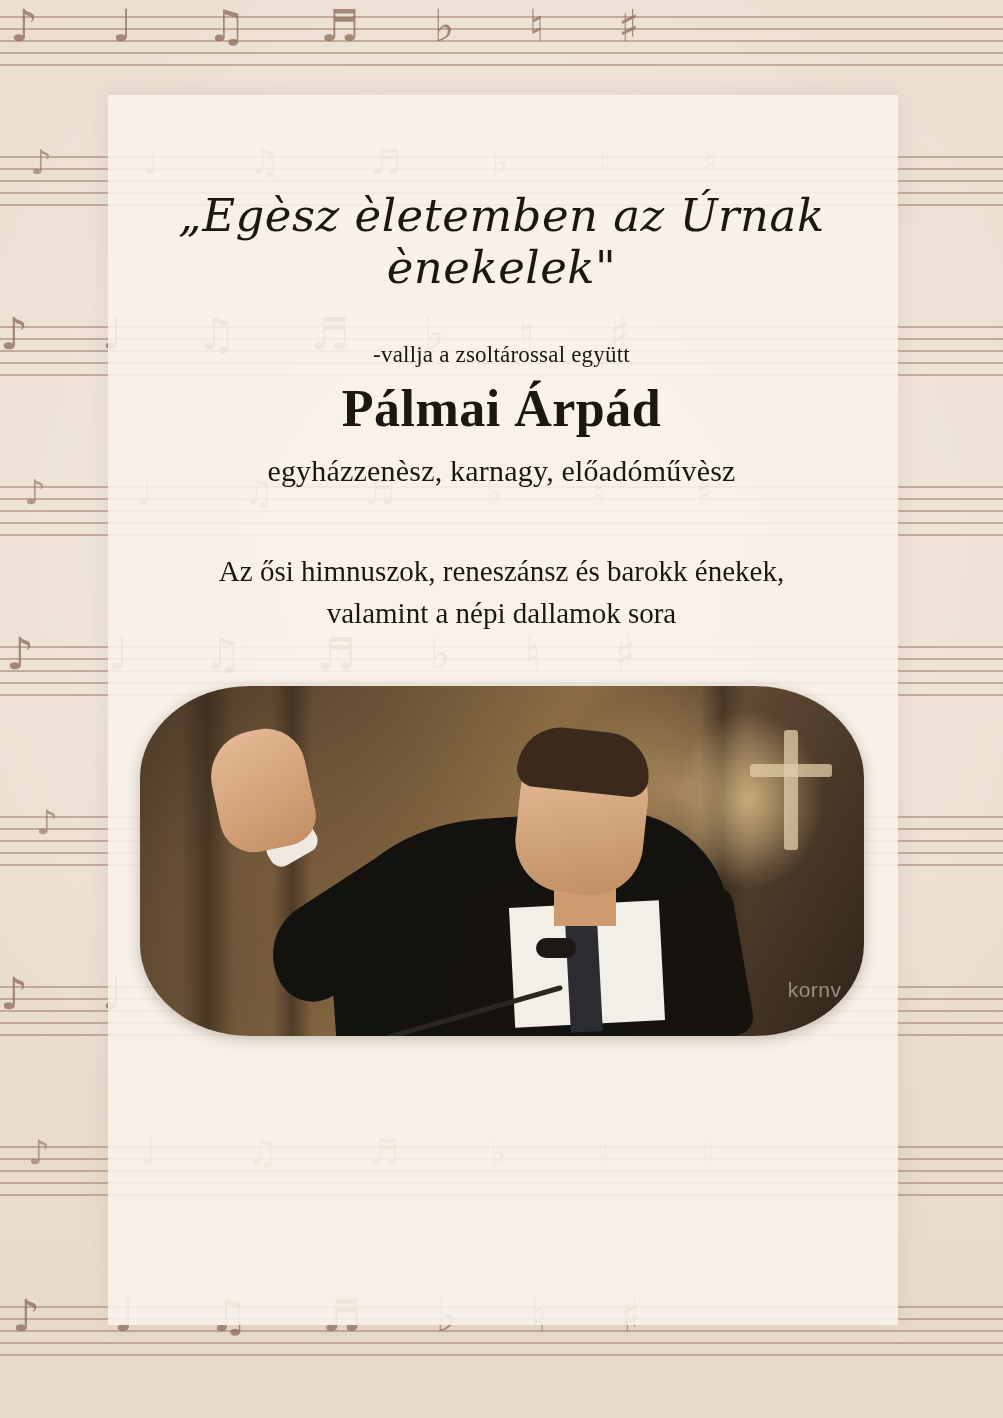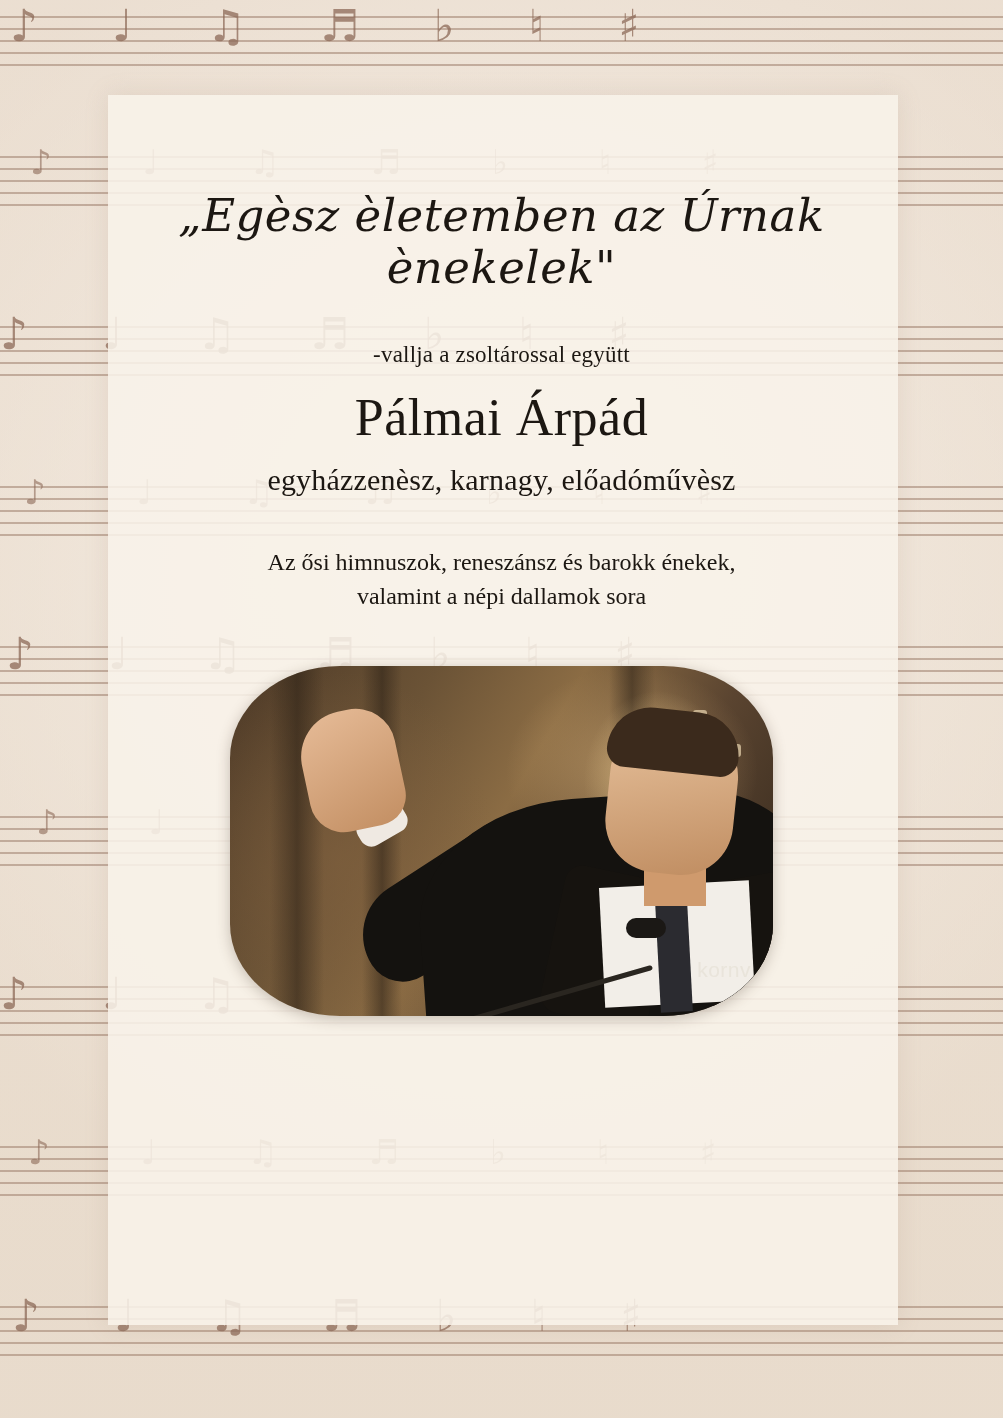--- a/index.html
+++ b/index.html
@@ -97,48 +97,48 @@
   }
 
   .subtitle {
     font-size: 23px;
     margin-top: 48px;
     letter-spacing: 0.2px;
   }
 
   .performer-name {
     font-size: 52px;
-    font-weight: 400;
-    margin-top: 20px;
+    font-weight: 700;
+    margin-top: 11px;
     letter-spacing: 0.5px;
   }
 
   .performer-role {
     font-size: 30px;
     margin-top: 16px;
     letter-spacing: 0.2px;
   }
 
   .description {
-    font-size: 24px;
+    font-size: 29px;
     line-height: 1.45;
-    margin-top: 48px;
+    margin-top: 62px;
   }
 
   .event-details {
     font-size: 32px;
     font-weight: 700;
     line-height: 1.44;
     margin-top: 56px;
   }
 
   
   .photo-wrap {
     position: relative;
-    width: 543px;
+    width: 724px;
     height: 350px;
     margin: 52px auto 0 auto;
     border-radius: 110px / 92px;
     overflow: hidden;
     box-shadow: 0 3px 14px rgba(70, 50, 35, 0.28);
   }
   .photo {
     position: absolute;
     inset: 0;
     background:

